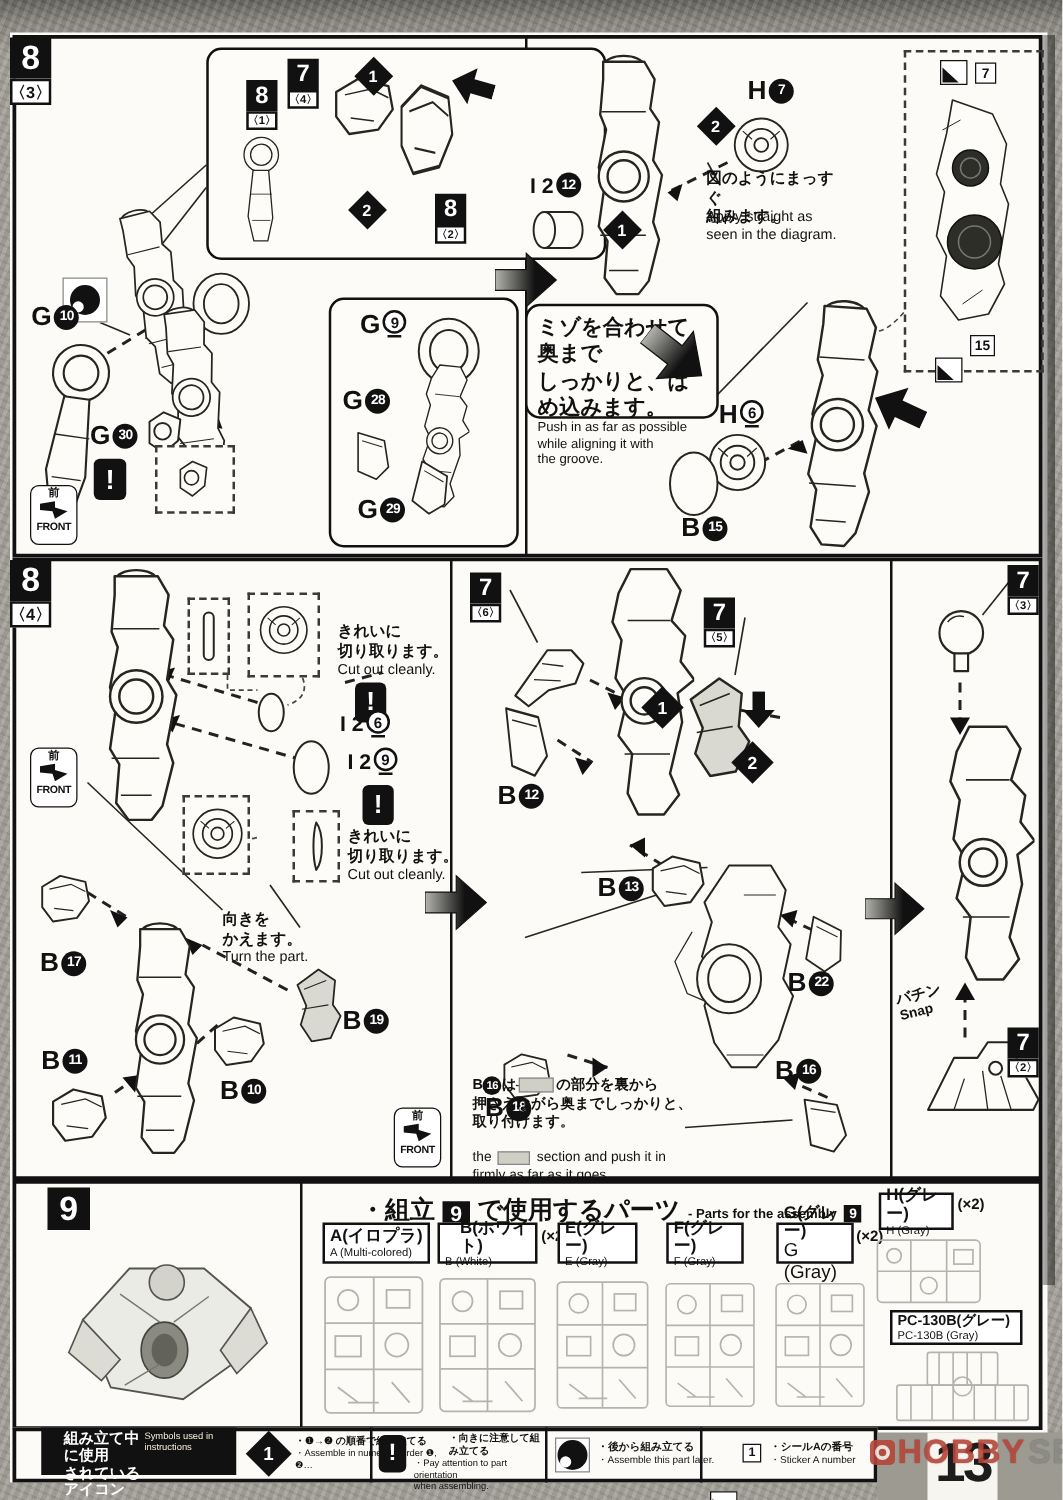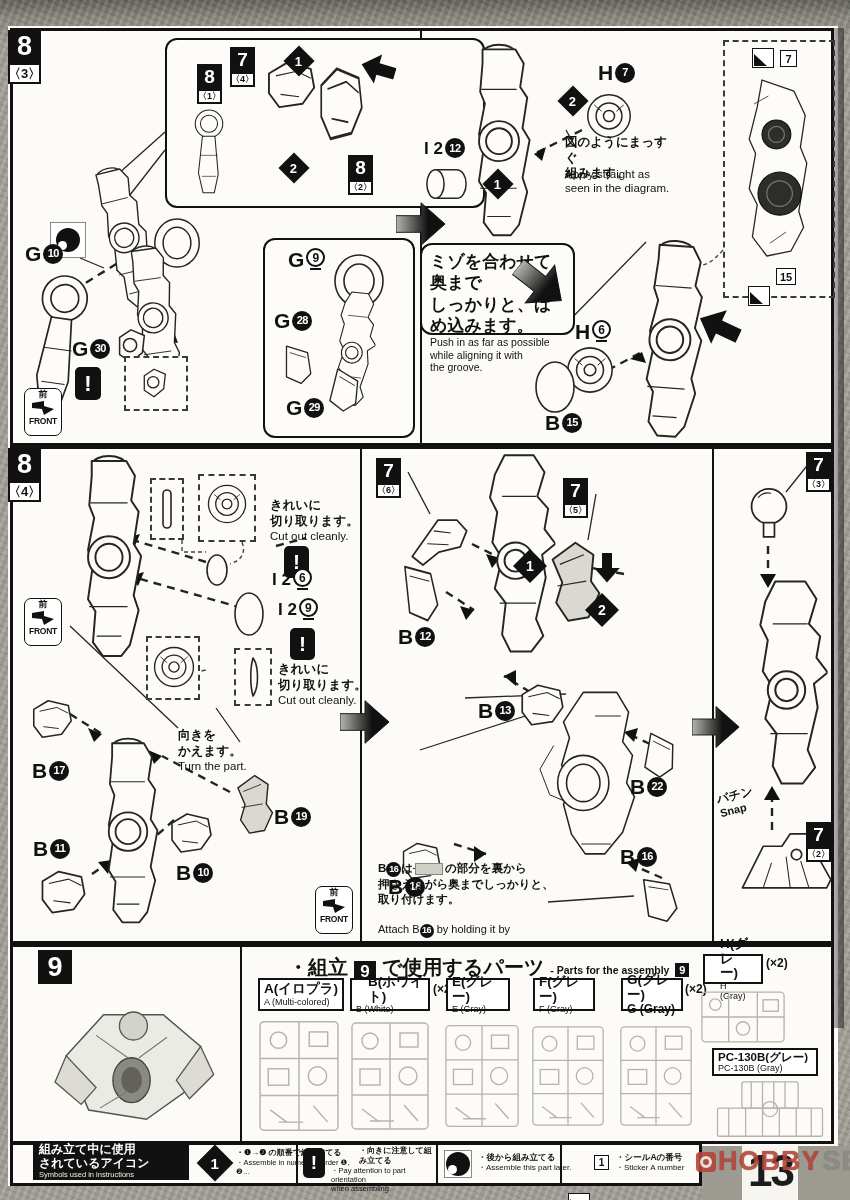--- a/index.html
+++ b/index.html
@@ -664,23 +664,20 @@
   <svg class="abs" style="left:638px;top:872px;transform:rotate(-8deg);" width="42" height="54" viewBox="0 0 42 56">
       <use href="#wedgeP"></use>
     </svg>
 
   <div class="abs" style="left:378px;top:846px;width:178px;">
     <div class="jp" style="font-size:11.5px;line-height:1.3;">
       <span style="font-weight:bold;">B</span><span class="pnum" style="width:15px;height:15px;font-size:9px;">16</span><span>は</span><span style="display:inline-block;width:26px;height:10px;background:#cfcfc6;border:1px solid #888;vertical-align:middle;margin:0 2px;"></span><span>の部分を裏から</span>
     </div>
     <div class="jp" style="font-size:11.5px;line-height:1.3;">押さえながら奥までしっかりと、</div>
     <div class="jp" style="font-size:11.5px;line-height:1.3;">取り付けます。</div>
-    <div class="en" style="font-size:11px;line-height:1.25;margin-top:2px;">
-      <span>Attach B</span><span class="pnum" style="width:14px;height:14px;font-size:9px;">16</span> <span>by holding it by</span>
-    </div>
     <div class="en" style="font-size:11px;line-height:1.25;">
       <span>the</span> <span style="display:inline-block;width:24px;height:9px;background:#cfcfc6;border:1px solid #888;vertical-align:middle;margin:0 2px;"></span> <span>section and push it in</span>
     </div>
     <div class="en" style="font-size:11px;line-height:1.25;">firmly as far as it goes.</div>
   </div>
   <div class="abs front" style="left:315px;top:886px;width:38px;height:48px;">
     <span class="fj">前</span>
     <svg width="26" height="18" viewBox="0 0 26 18">
         <polygon points="2,4 14,2 14,7 24,10 14,16 12,10 2,9" fill="#111"></polygon>
       </svg>
@@ -750,24 +747,24 @@
   <div class="abs subm" style="left:446px;top:978px;width:64px;height:33px;flex-direction:column;align-items:flex-start;padding:1px 4px;">
     <span style="font-size:13.5px;line-height:1.1;">E(グレー)</span>
       <span style="font-size:9px;font-weight:normal;">E (Gray)</span>
   </div>
   <div class="abs subm" style="left:533px;top:978px;width:62px;height:33px;flex-direction:column;align-items:flex-start;padding:1px 4px;">
     <span style="font-size:13.5px;line-height:1.1;">F(グレー)</span>
       <span style="font-size:9px;font-weight:normal;">F (Gray)</span>
   </div>
   <div class="abs subm" style="left:621px;top:978px;width:62px;height:33px;flex-direction:column;align-items:flex-start;padding:1px 4px;">
     <span style="font-size:13.5px;line-height:1.1;">G(グレー)</span>
-      <span style="font-size:12px;font-weight:bold;">G (Gray)</span>
+      <span style="font-size:15px;font-weight:normal;">G (Gray)</span>
   </div>
   <div class="abs" style="left:685px;top:982px;font-size:12px;font-weight:bold;color:#111;">(×2)</div>
-  <div class="abs subm" style="left:703px;top:954px;width:60px;height:30px;flex-direction:column;align-items:flex-start;padding:1px 15px;">
+  <div class="abs subm" style="left:703px;top:954px;width:60px;height:30px;flex-direction:column;align-items:flex-start;padding:1px 4px;">
     <span style="font-size:13.5px;line-height:1.1;">H(グレー)</span>
       <span style="font-size:9px;font-weight:normal;">H (Gray)</span>
   </div>
   <div class="abs" style="left:766px;top:956px;font-size:12px;font-weight:bold;color:#111;">(×2)</div>
   <div class="abs subm" style="left:712px;top:1048px;width:106px;height:28px;flex-direction:column;align-items:flex-start;padding:1px 4px;">
     <span style="font-size:11.5px;line-height:1.1;">PC-130B(グレー)</span>
       <span style="font-size:9px;font-weight:normal;">PC-130B (Gray)</span>
   </div>
 
   <svg class="abs" style="left:258px;top:1016px;" width="82" height="120" viewBox="0 0 80 110">
@@ -786,21 +783,21 @@
       <use href="#sprueA"></use>
     </svg>
   <svg class="abs" style="left:700px;top:990px;" width="86" height="54" viewBox="0 0 90 56">
       <use href="#sprueW"></use>
     </svg>
   <svg class="abs" style="left:712px;top:1080px;" width="116" height="60" viewBox="0 0 120 64">
       <use href="#sprueT"></use>
     </svg>
 
   <div class="sec" style="left:10px;top:1142px;width:692px;height:44px;"></div>
-  <div class="abs sqm" style="left:33px;top:1142px;width:156px;height:38px;flex-direction:column;align-items:flex-start;padding:2px 6px;box-sizing:border-box;justify-content:center;">
+  <div class="abs sqm" style="left:33px;top:1142px;width:156px;height:38px;flex-direction:row;align-items:flex-start;padding:2px 18px;box-sizing:border-box;justify-content:center;">
     <span class="jp" style="color:#fff;font-size:12px;line-height:1.15;">組み立て中に使用
 されているアイコン</span>
     <span style="color:#f3eed6;font-size:7.5px;font-weight:normal;">Symbols used in instructions</span>
   </div>
   <div class="abs dia" style="left:202px;top:1150px;width:26px;height:26px;">
       <span style="font-size:15px;">1</span>
     </div>
   <div class="abs" style="left:236px;top:1148px;width:120px;">
     <div class="jp" style="font-size:8px;">・❶→❷ の順番で組み立てる</div>
     <div class="en" style="font-size:7.5px;">・Assemble in numerical order ❶, ❷…</div>

